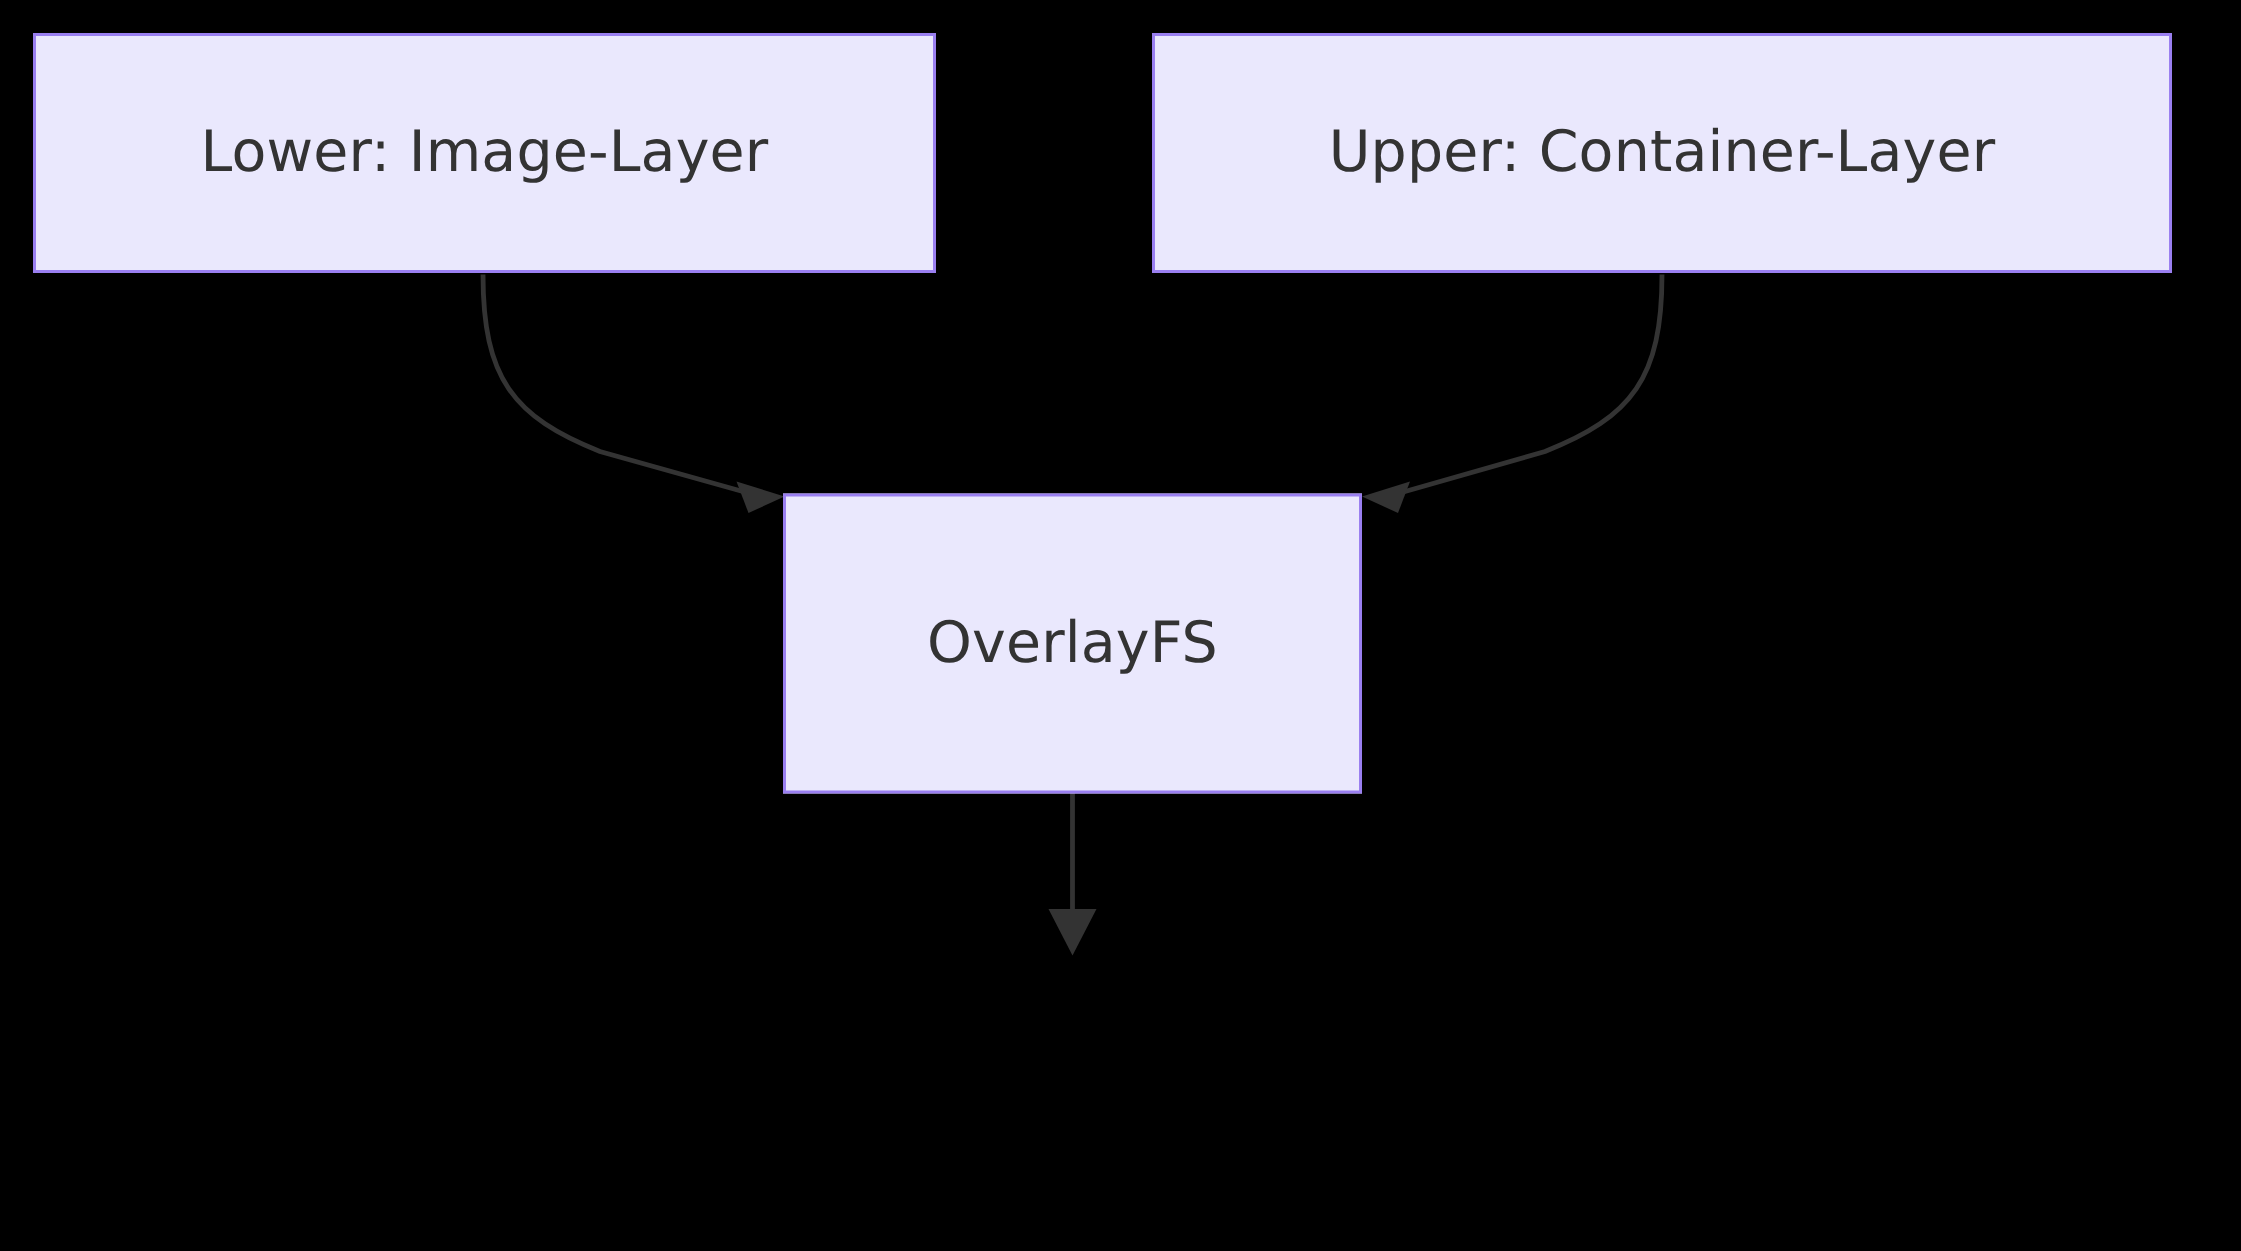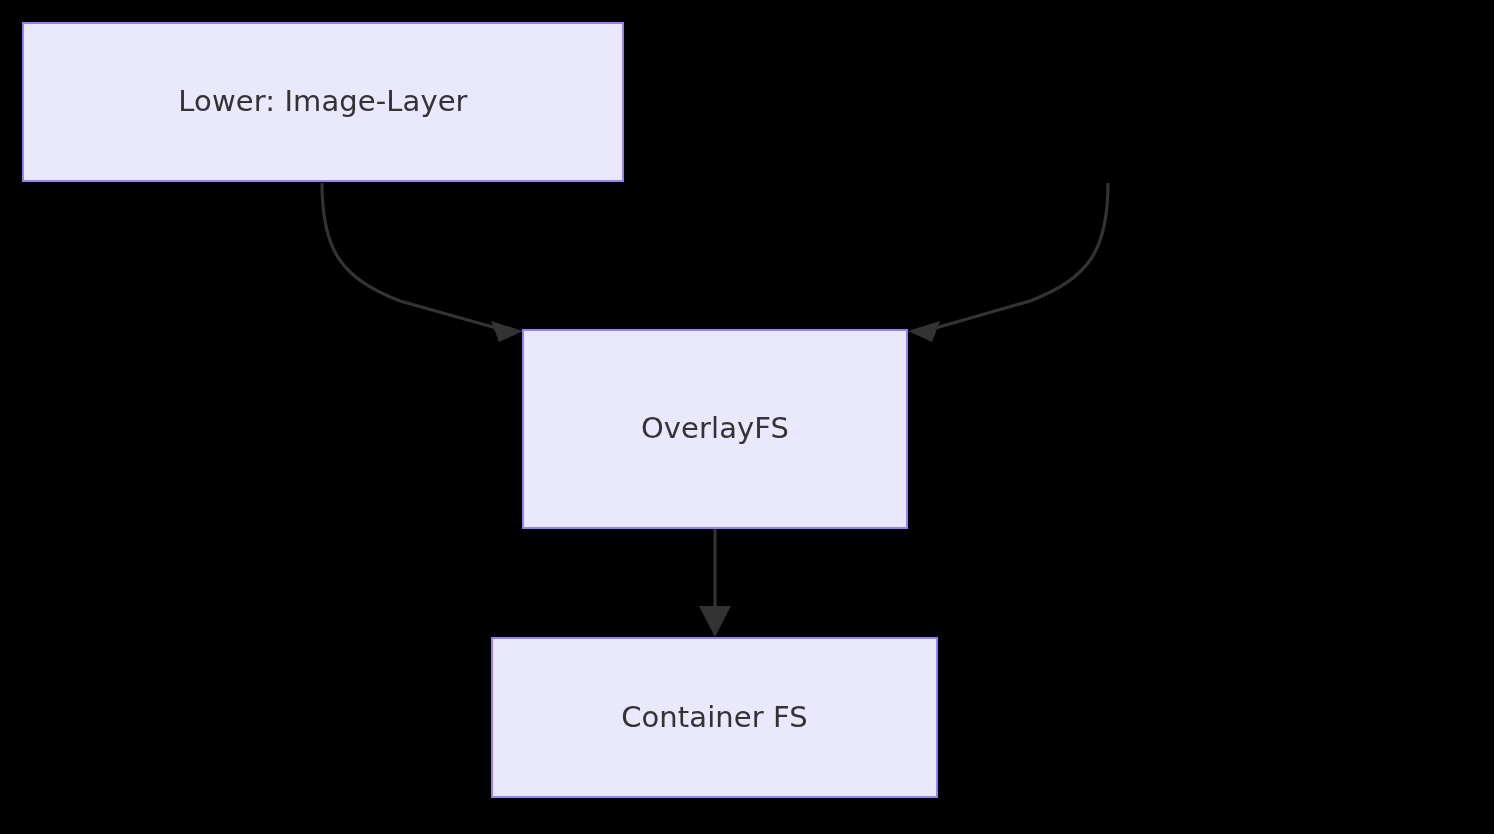--- a/index.html
+++ b/index.html
@@ -33,21 +33,21 @@
     box-sizing: border-box;
     background: #eae8fd;
     border: 2.5px solid #9a7ff0;
     display: flex;
     align-items: center;
     justify-content: center;
     z-index: 2;
   }
   .node-label {
     color: #333333;
-    font-size: 29px;
+    font-size: 38px;
     font-weight: 400;
     line-height: 1.1;
     letter-spacing: 0.1px;
     white-space: nowrap;
     font-family: "DejaVu Sans", "Liberation Sans", sans-serif;
   }
   #node-lower  { left: 22px;  top: 22px;  width: 602px; height: 160px; }
   #node-upper  { left: 768px; top: 22px;  width: 680px; height: 160px; }
   #node-overlayfs { left: 522px; top: 329px; width: 386px; height: 200px; }
   #node-containerfs { left: 491px; top: 637px; width: 447px; height: 161px; }
@@ -82,22 +82,22 @@
     <g>
       <path class="edge-path" d="M 715,492 L 715,614"></path>
       <polygon class="edge-arrowhead" points="715,637 699,606 731,606"></polygon>
     </g>
   </svg>
 
   <div class="node" id="node-lower">
     <span class="node-label">Lower: Image-Layer</span>
   </div>
 
+  <div class="node" id="node-upper">
+    <span class="node-label">Upper: Container-Layer</span>
+  </div>
 
   <div class="node" id="node-overlayfs">
     <span class="node-label">OverlayFS</span>
   </div>
 
-  <div class="node" id="node-containerfs">
-    <span class="node-label">Container FS</span>
-  </div>
 
 </div>
 
 </body></html>

